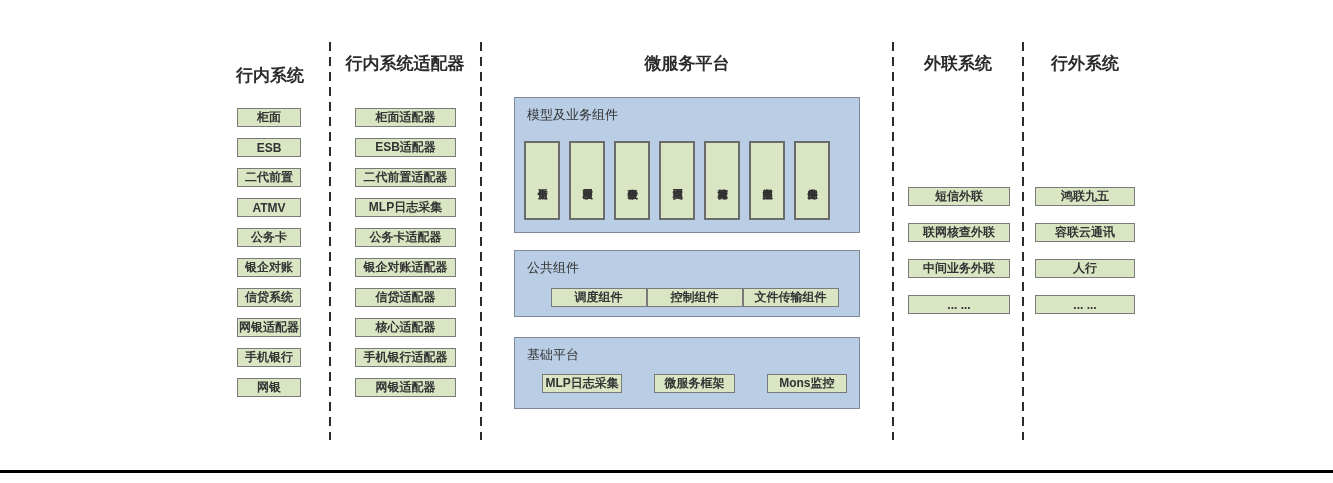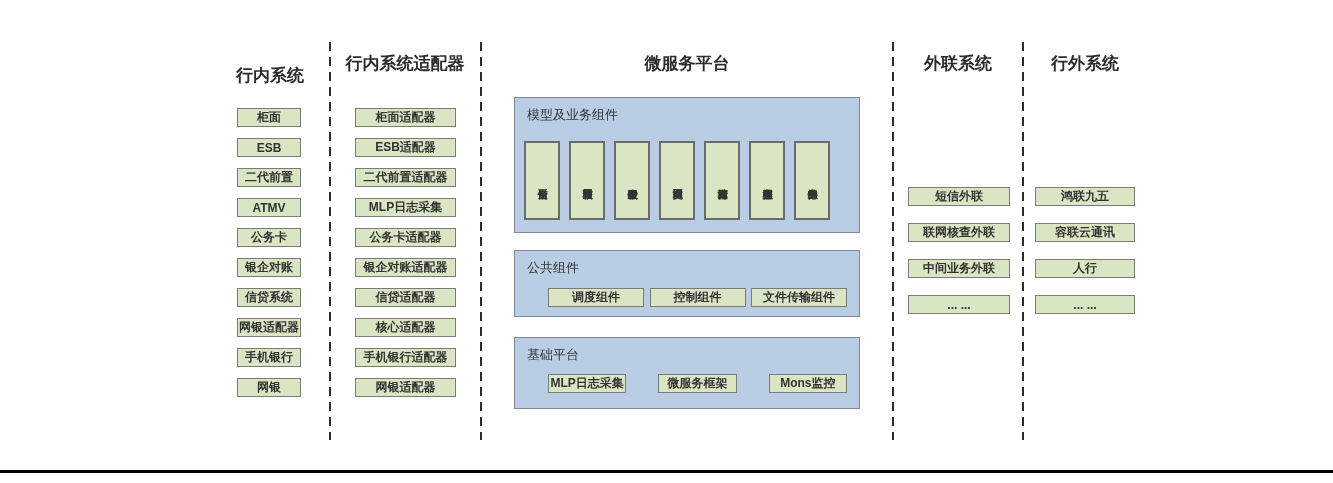--- a/index.html
+++ b/index.html
@@ -43,21 +43,21 @@
   }
   .vbox{
     box-sizing:border-box;width:36px;height:79px;
     background:#d9e5c3;border:2px solid #6b6b6b;
     display:flex;align-items:center;justify-content:center;
     writing-mode:vertical-rl;text-orientation:upright;
     font-size:10px;font-weight:bold;color:#333333;
     line-height:1.05;letter-spacing:0;
   }
   .hrow{
-    position:absolute;left:10px;right:12px;display:flex;justify-content:space-between;padding-left:23px;
+    position:absolute;left:4px;right:12px;display:flex;justify-content:center;padding-left:23px;
   }
   .hrow .box{width:96px;}
   .bottom-rule{
     position:absolute;left:0;top:470px;width:1333px;height:3px;
     background:#000000;
   }
 </style>
 </head>
 <body>
 

